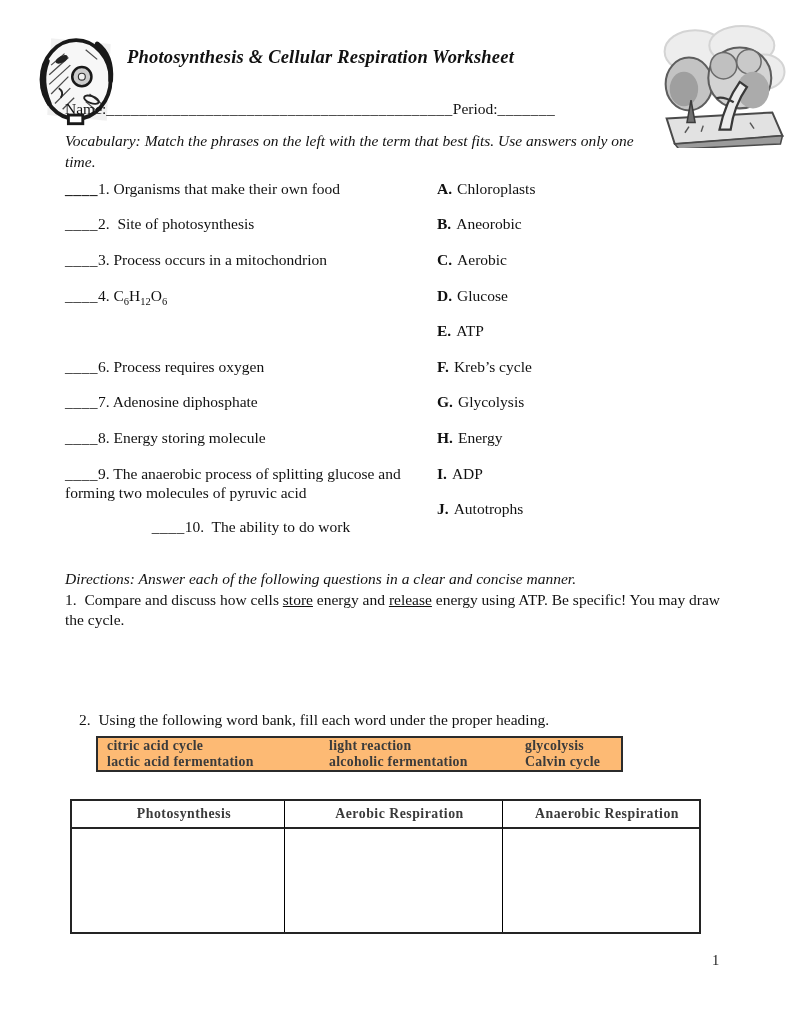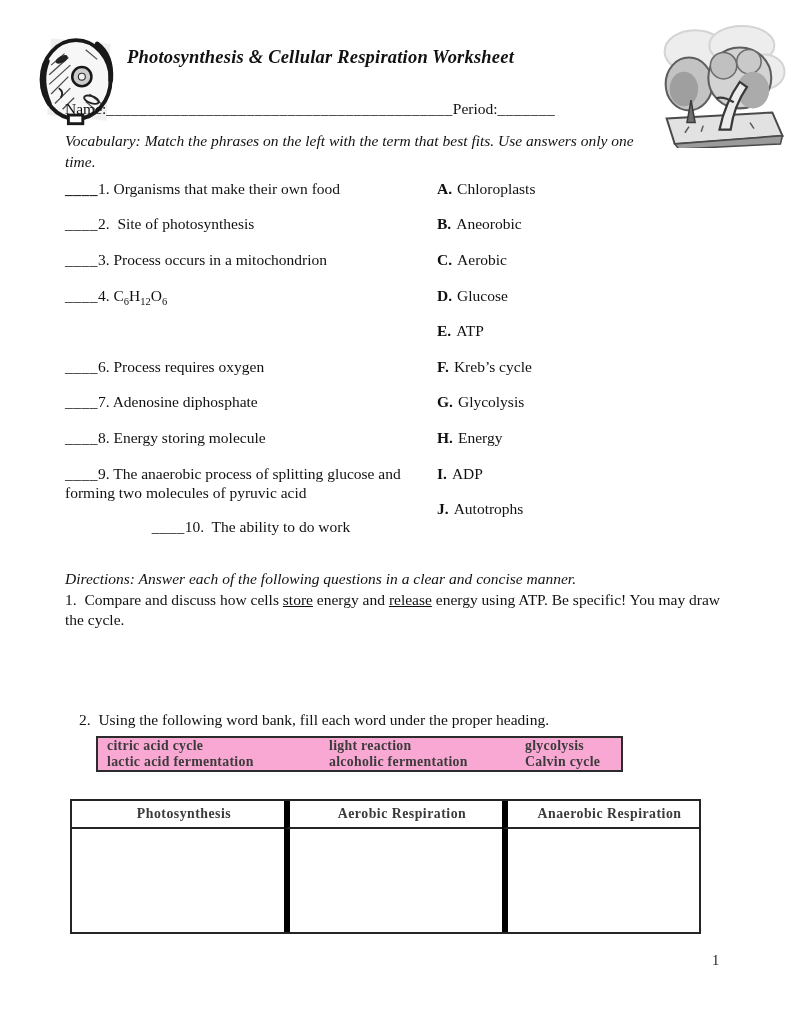--- a/index.html
+++ b/index.html
@@ -31,38 +31,38 @@
   .directions{left:65px;top:569px;width:667px;font-size:15.5px;line-height:20.5px;}
   .dir-head{font-style:italic;}
   .q{white-space:pre-wrap;}
   .ul{text-decoration:underline;}
   .q2{left:79px;top:711px;width:680px;font-size:15.5px;white-space:pre-wrap;}
   .wordbank{
     left:96px;top:736px;width:527px;height:36px;
     border:2px solid #2b2b2b;
     display:flex;align-items:center;
     padding-left:9px;box-sizing:border-box;
-    background:#f9a8d4;
+    background:#fdba74;
   }
   .wb-col{font-size:13.8px;font-weight:bold;color:#3b3b3b;line-height:16.5px;letter-spacing:.3px;}
   .wb-c1{width:222px;}
   .wb-c2{width:196px;}
   .wtable{
     left:70px;top:799px;width:631px;
     border:2px solid #242424;
     display:grid;grid-template-columns:212px 218px 1fr;
     background:#ffffff;box-sizing:border-box;
   }
   .th{
     height:26px;border-bottom:2px solid #242424;
     display:flex;align-items:center;justify-content:center;
     font-weight:bold;font-size:13.8px;color:#3a3a3a;letter-spacing:.5px;padding-left:12px;
   }
   .td{height:103px;}
-  .bl{border-left:6px solid #000000;}
+  .bl{border-left:1px solid #000000;}
   .pagenum{left:712px;top:952px;font-size:14.5px;color:#222;}
   .clip{line-height:0;}
 </style>
 </head>
 <body>
 
 <div class="page">
 
   <div class="abs clip" style="left:30px;top:32px;width:96px;height:97px;">
     <svg width="96" height="97" viewBox="0 0 100 100">

